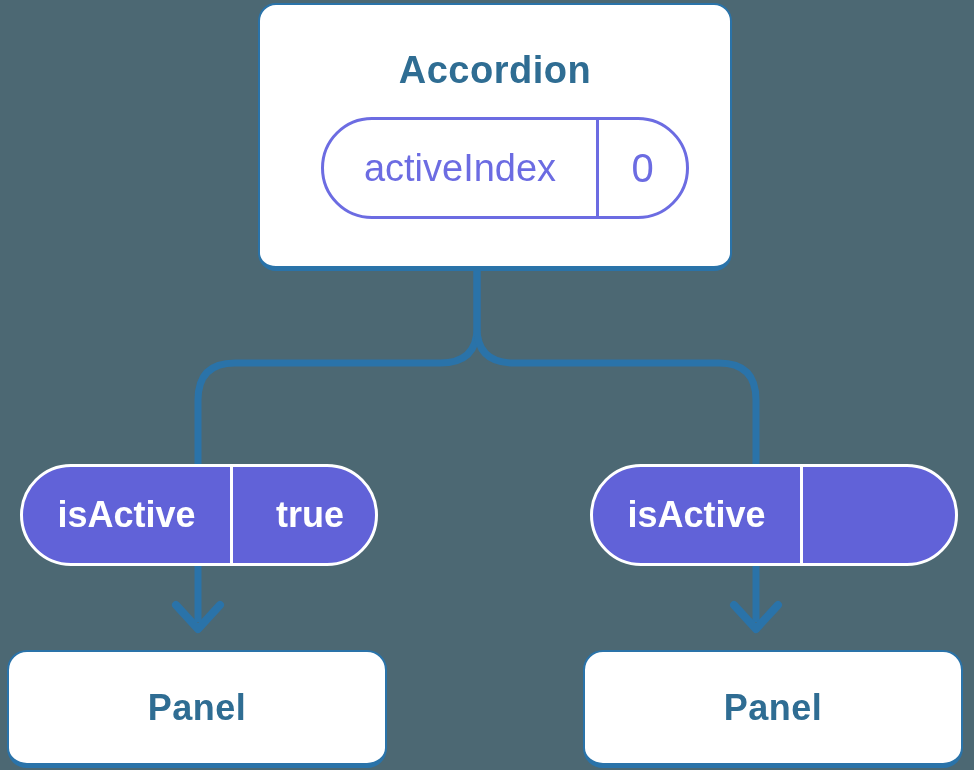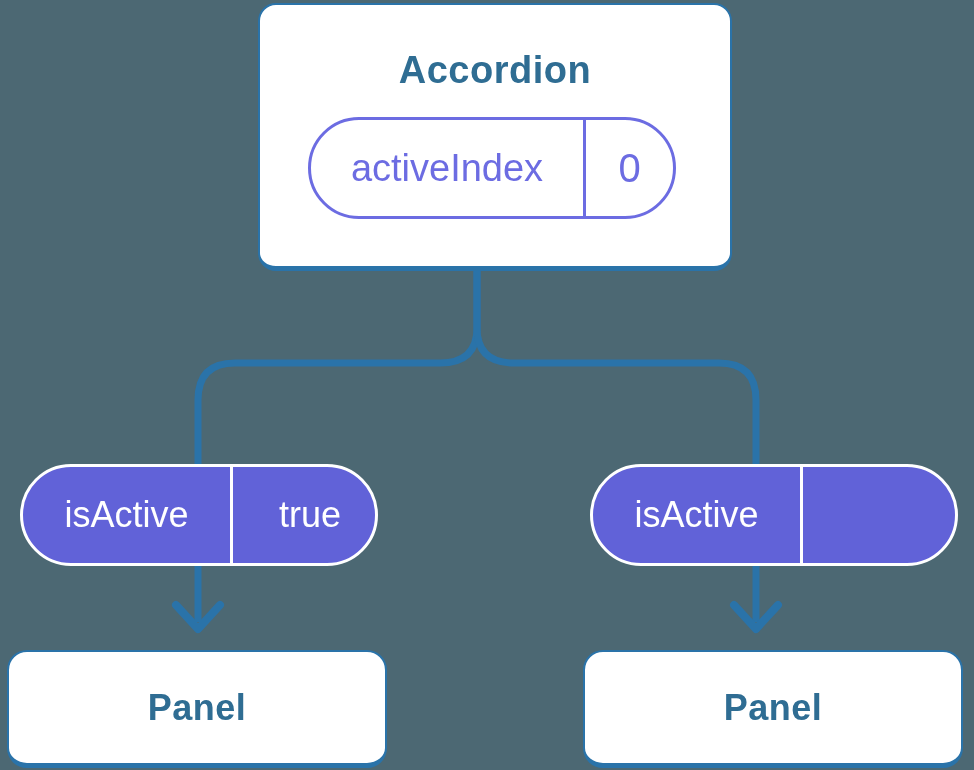--- a/index.html
+++ b/index.html
@@ -26,21 +26,21 @@
     left:258px;top:3px;width:474px;height:268px;
     border-radius:18px;
   }
   .accordion-title{
     position:absolute;left:0;top:44px;width:100%;
     text-align:center;
     font-size:38px;font-weight:600;letter-spacing:.5px;
     color:var(--text-blue);
   }
   .state-pill{
-    position:absolute;left:48px;top:112px;
+    position:absolute;left:61px;top:112px;
     width:368px;height:102px;
     box-sizing:border-box;
     border:3px solid var(--purple-outline);
     border-radius:52px;
     display:flex;align-items:stretch;
     background:#ffffff;
     color:var(--purple-outline);
     font-size:38px;
   }
   .state-pill .seg{display:flex;align-items:center;justify-content:center;}
@@ -51,20 +51,21 @@
   .prop-pill{
     position:absolute;top:464px;height:102px;
     box-sizing:border-box;
     background:var(--purple-fill);
     border:3px solid #ffffff;
     border-radius:52px;
     display:flex;align-items:stretch;
     color:#ffffff;
     font-size:36px;
     z-index:1;
+    font-weight:bold;
   }
   .prop-pill .seg{display:flex;align-items:center;justify-content:center;}
   .prop-pill .seg.name{width:207px;}
   .prop-pill .seg.value{flex:1 1 auto;margin-left:12px;}
   .prop-pill .divider{width:3px;background:#ffffff;}
   .prop-pill.left{left:20px;width:358px;}
   .prop-pill.right{left:590px;width:368px;}
 
   .panel-card{
     top:650px;width:380px;height:118px;

